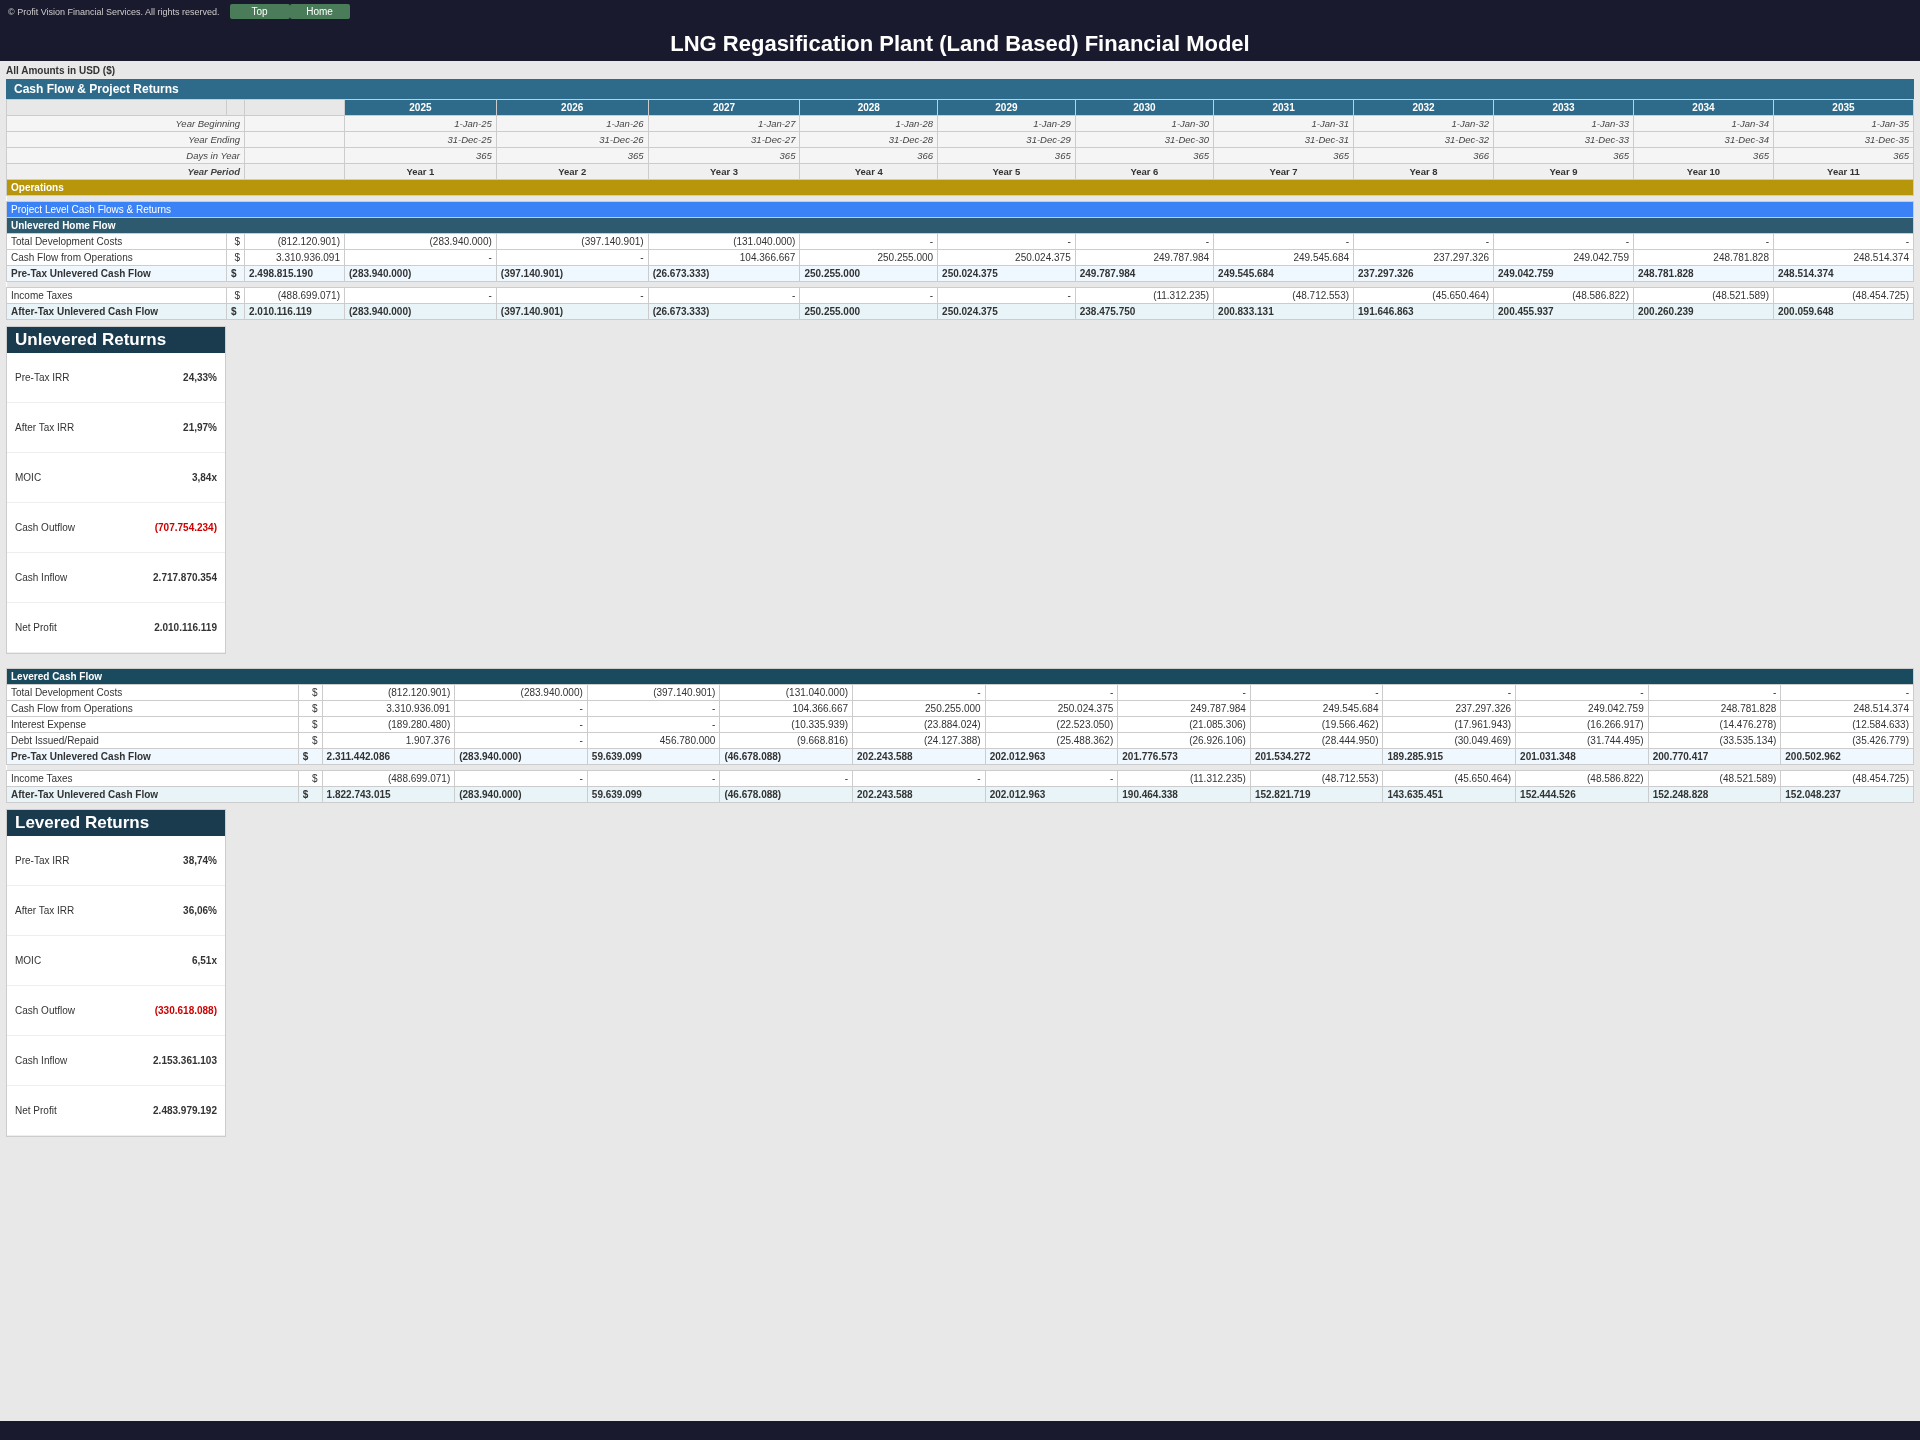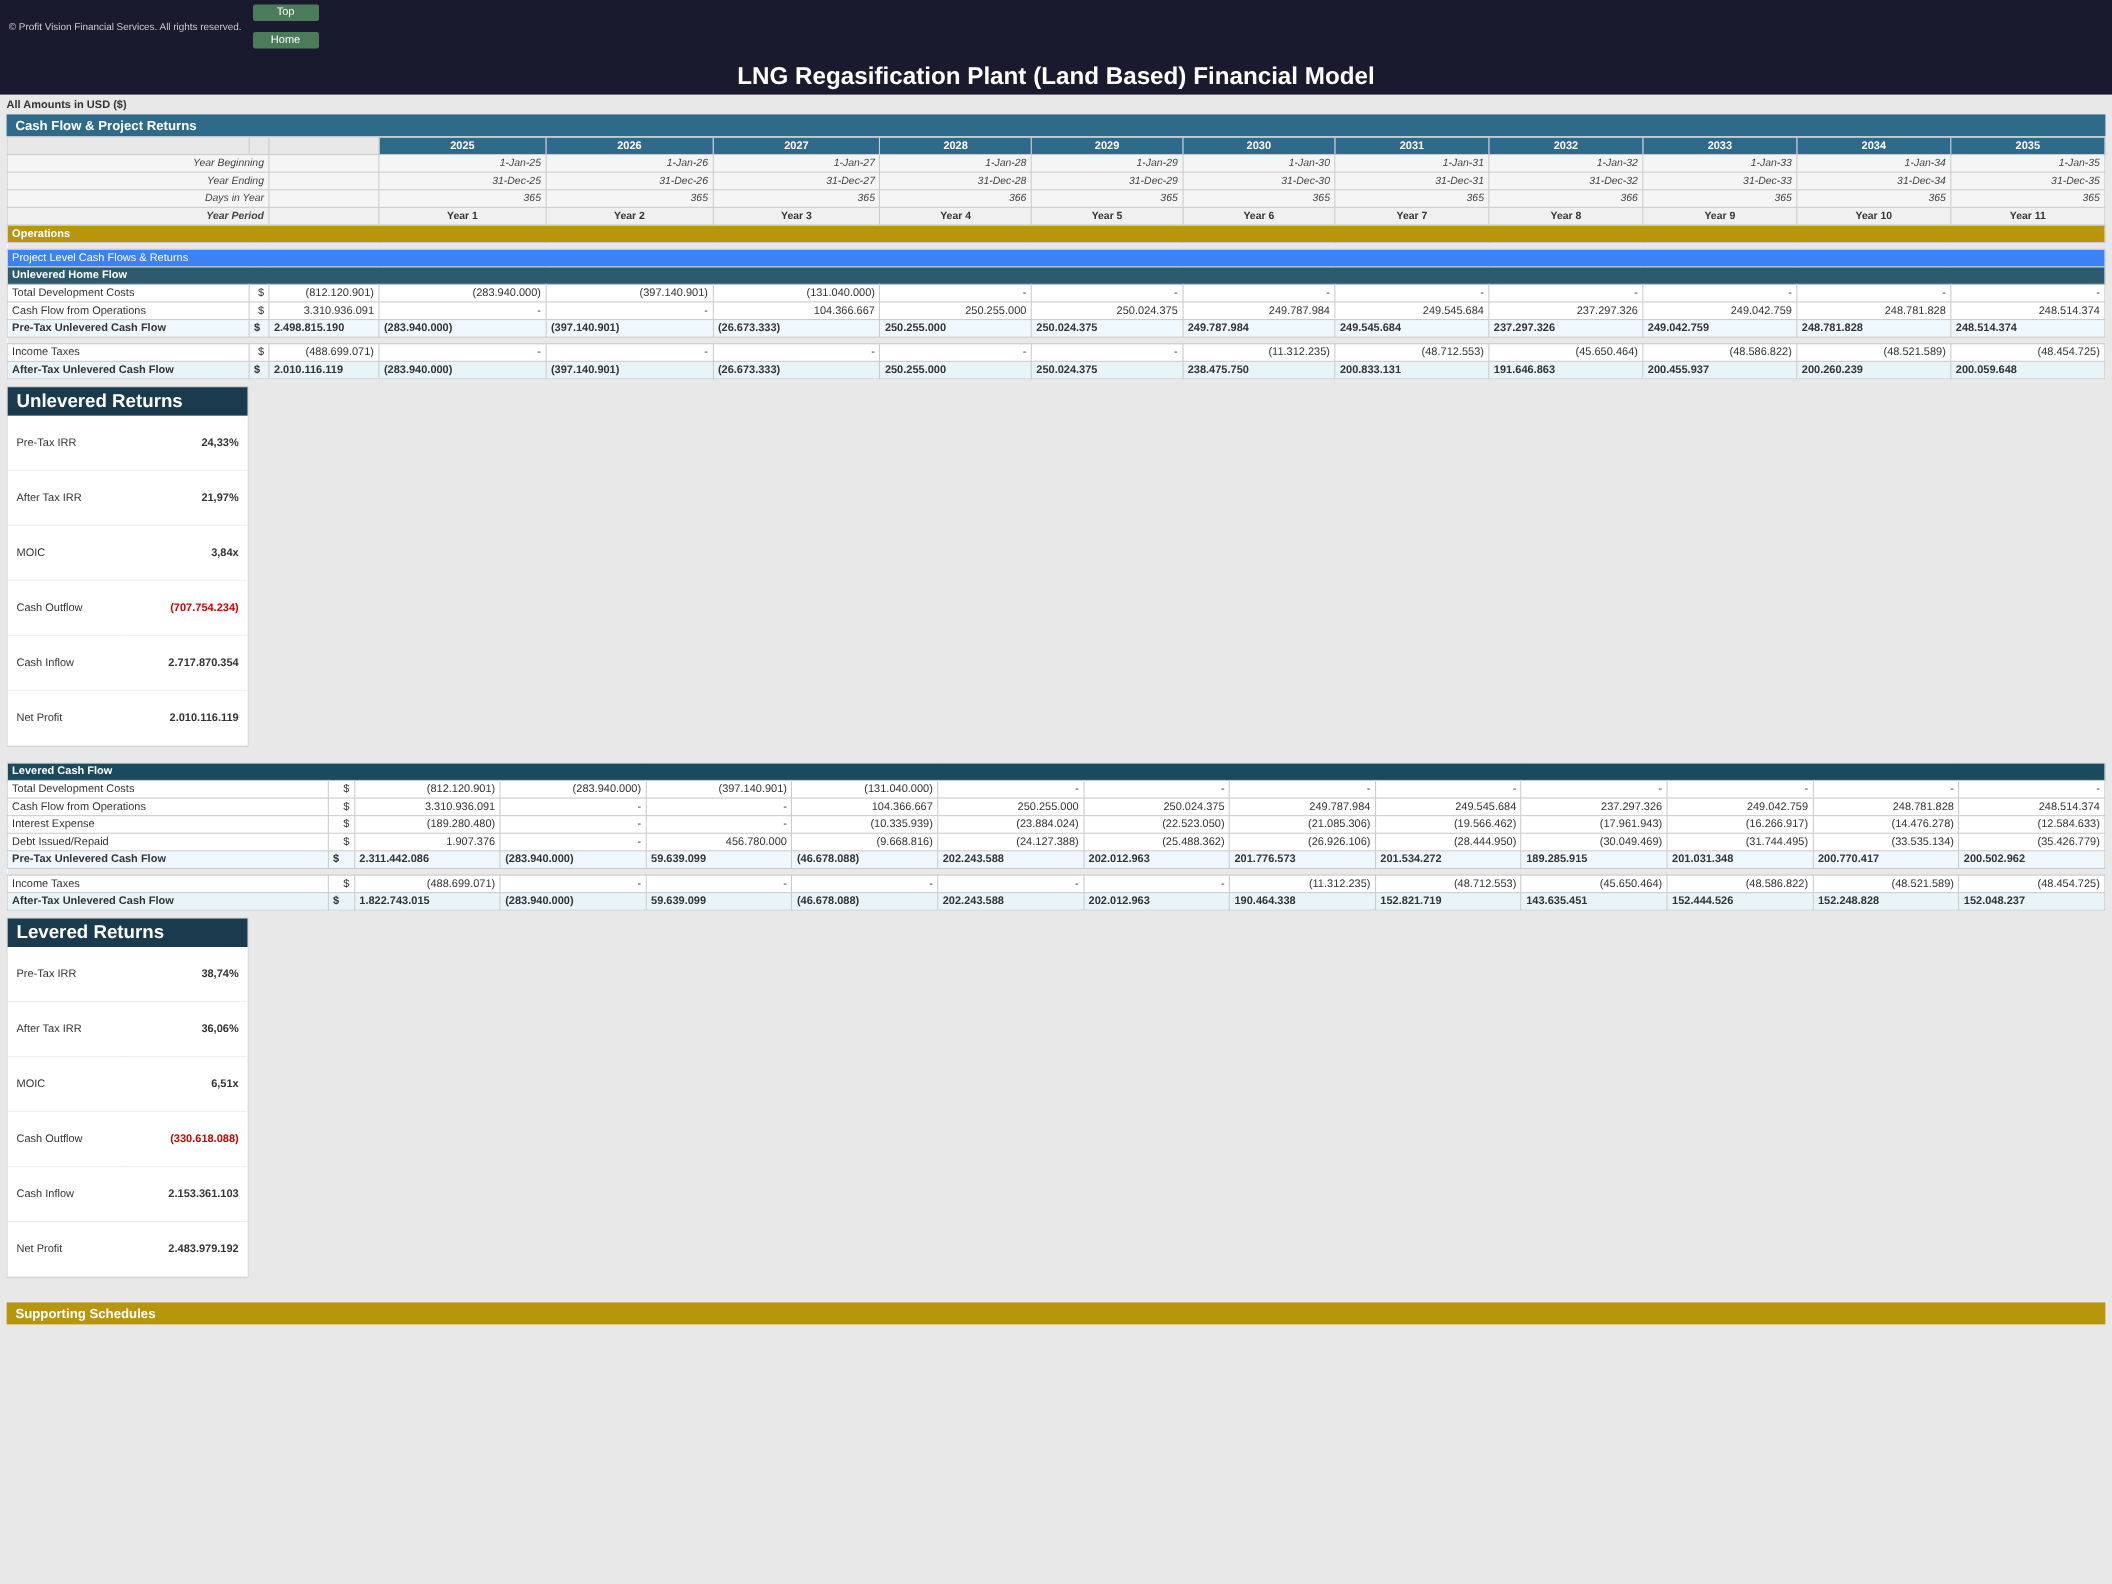--- a/index.html
+++ b/index.html
@@ -15,22 +15,21 @@
       display: flex;
       align-items: center;
       gap: 6px;
     }
     .top-bar .copyright {
       color: #ccc;
       font-size: 9px;
     }
     .nav-buttons {
       display: flex;
-      flex-direction: column;
-      gap: 10px;
+      gap: 0;
       margin-left: 4px;
     }
     .nav-btn {
       background: #4a7c59;
       color: white;
       border: none;
       padding: 2px 12px;
       font-size: 10px;
       cursor: pointer;
       border-radius: 2px;
@@ -562,15 +561,14 @@
         <td>Net Profit</td>
         <td class="val">2.483.979.192</td>
       </tr>
     </tbody>
       </table>
   </div>
 
   <div class="section-gap"></div>
 
   
-  <div class="supporting-bar">Supporting Schedules</div>
 
 </div>
 
 </body></html>

